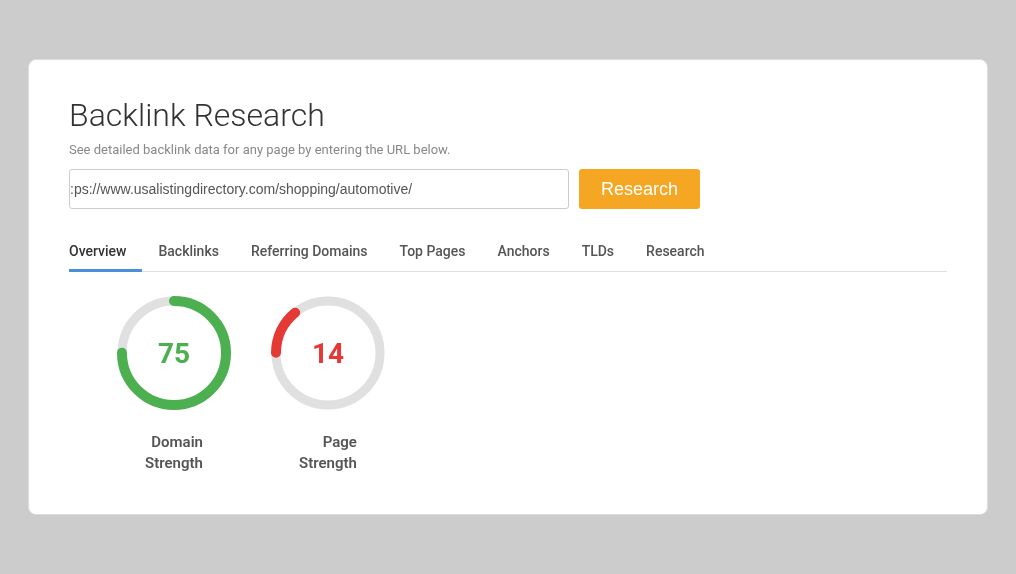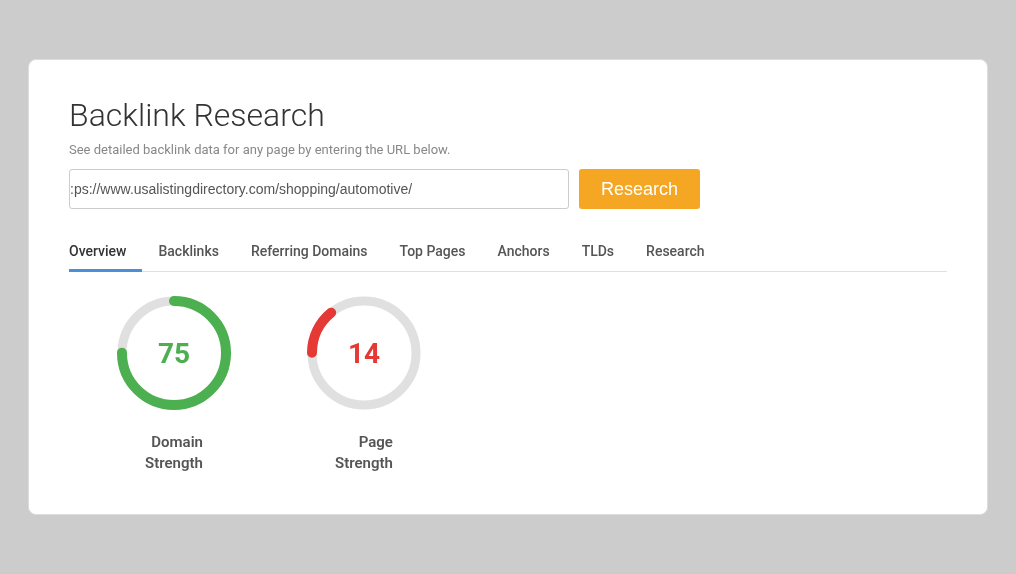--- a/index.html
+++ b/index.html
@@ -75,21 +75,21 @@
     }
     .tab:first-child {
       padding-left: 0;
     }
     .tab.active {
       color: #333;
       border-bottom: 3px solid #4a90d9;
     }
     .metrics-row {
       display: flex;
-      gap: 60px;
+      gap: 24px;
       padding-left: 40px;
     }
     .metric-item {
       display: flex;
       flex-direction: column;
       align-items: center;
       gap: 14px;
     }
     .gauge-container {
       position: relative;

